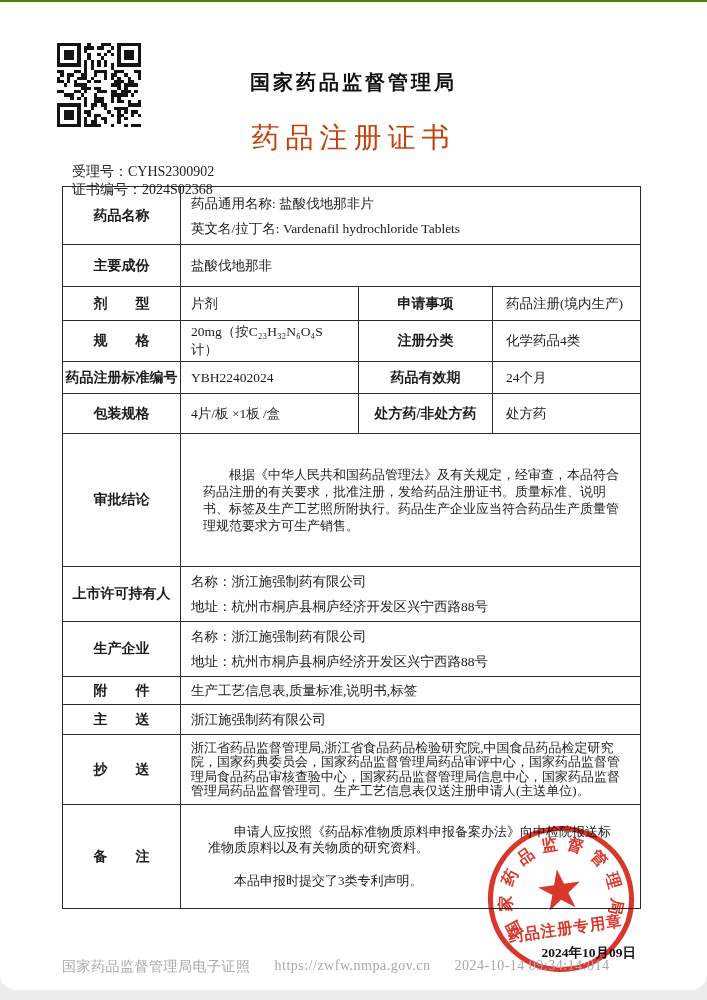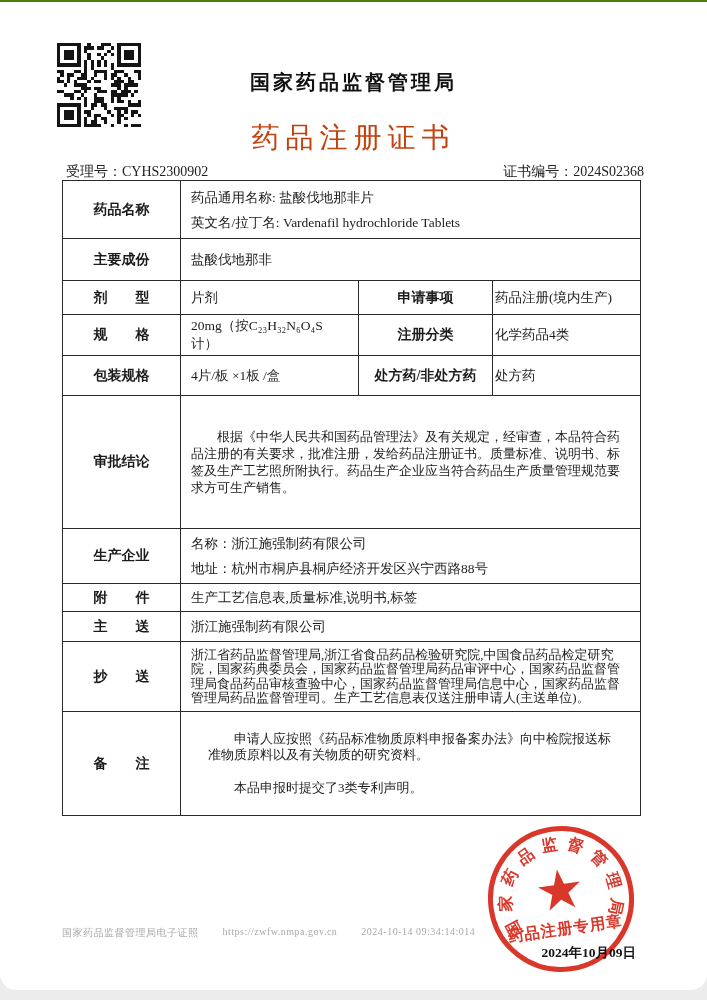--- a/index.html
+++ b/index.html
@@ -9,50 +9,50 @@
   .page{position:absolute;left:0;top:0;width:707px;height:988px;background:#fff;
         border-radius:0 0 16px 16px;border-top:2px solid #4d7c0f;text-decoration:underline;}
   
   .qr{position:absolute;left:57px;top:41px;width:84px;height:84px;}
   .qr svg{width:100%;height:100%;}
   .agency{position:absolute;top:67px;left:0;width:100%;text-align:center;
           font-family:"Liberation Sans",sans-serif;font-weight:bold;font-size:20px;
           letter-spacing:3px;color:#111;}
   .doc-title{position:absolute;top:101px;left:0;width:100%;text-align:center;
           font-size:28px;letter-spacing:6px;color:#c2410c;margin-top:16px;}
-  .refrow{position:absolute;top:161px;left:66px;width:578px;display:flex;
-          justify-content:space-between;font-size:14px;color:#222;}
+  .refrow{position:absolute;top:161px;left:72px;width:578px;display:flex;
+          justify-content:space-between;font-size:14px;color:#222;flex-direction:column;}
   
-  table.cert{position:absolute;left:62px;top:178px;width:578px;border-collapse:collapse;
+  table.cert{position:absolute;left:62px;top:184px;width:578px;border-collapse:collapse;
           table-layout:fixed;}
   table.cert td{border:1.6px solid var(--line);vertical-align:middle;overflow:hidden;}
   td.lbl{font-weight:bold;text-align:center;font-size:14px;padding:0 1px;}
   td.val{font-size:13.5px;padding:2px 10px;}
-  td.val2{font-size:13.5px;padding:2px 2px;}
+  td.val2{font-size:13.5px;padding:2px 13px;}
   .two-line div{line-height:25px;}
   p.block{margin:0;font-size:13px;line-height:17px;}
-  p.indent{text-indent:2em;}
+  p.indent{text-indent:2em;margin-left:12px;}
   p.tight{margin:0;font-size:13px;line-height:14.5px;}
   p.note{margin:17px;font-size:13px;line-height:16px;text-indent:2em;}
   
   .seal-date{position:absolute;left:486px;top:942px;width:150px;text-align:right;
           font-weight:bold;font-size:13.5px;color:#141414;}
   .seal{position:absolute;left:486px;top:822px;width:150px;height:150px;
         transform:rotate(-8deg);mix-blend-mode:multiply;opacity:.93;}
   .seal-ring{position:absolute;inset:2px;border:5px solid var(--red);border-radius:50%;}
   .seal-star{position:absolute;left:0;top:39px;width:100%;text-align:center;
         font-size:55px;line-height:55px;color:var(--red);}
   .seal-svg{position:absolute;inset:0;}
   .seal-svg text{font-family:"Liberation Serif",serif;font-weight:bold;font-size:16px;
         letter-spacing:8px;fill:var(--red);}
   .seal-banner{position:absolute;top:95px;left:0;width:100%;text-align:center;
         font-weight:bold;font-size:15.5px;letter-spacing:1px;color:var(--red);}
   
-  .footer{position:absolute;left:62px;top:924px;width:590px;display:flex;gap:24px;
-        font-size:10px;color:#a9a9a9;letter-spacing:.5px;white-space:nowrap;}
+  .footer{position:absolute;left:62px;top:956px;width:590px;display:flex;gap:24px;
+        font-size:14px;color:#a9a9a9;letter-spacing:.5px;white-space:nowrap;}
 </style>
 </head>
 <body>
 
 <div class="page">
 
   <div class="qr" id="qr"><svg viewBox="0 0 25 25" shape-rendering="crispEdges" xmlns="http://www.w3.org/2000/svg">
         <rect x="0" y="0" width="1" height="1" fill="#141414"></rect>
         <rect x="1" y="0" width="1" height="1" fill="#141414"></rect>
         <rect x="2" y="0" width="1" height="1" fill="#141414"></rect>
@@ -381,35 +381,48 @@
       <td class="val2">药品注册(境内生产)</td>
     </tr>
 
     <tr style="height:34px">
       <td class="lbl">规　　格</td>
       <td class="val">20mg（按C₂₃H₃₂N₆O₄S计）</td>
       <td class="lbl">注册分类</td>
       <td class="val2">化学药品4类</td>
     </tr>
 
+    <tr style="height:32px">
+      <td class="lbl">药品注册标准编号</td>
+      <td class="val">YBH22402024</td>
+      <td class="lbl">药品有效期</td>
+      <td class="val2">24个月</td>
+    </tr>
 
     <tr style="height:40px">
       <td class="lbl">包装规格</td>
       <td class="val">4片/板 ×1板 /盒</td>
       <td class="lbl">处方药/非处方药</td>
       <td class="val2">处方药</td>
     </tr>
 
     <tr style="height:133px">
       <td class="lbl">审批结论</td>
       <td class="val" colspan="3">
         <p class="block indent">根据《中华人民共和国药品管理法》及有关规定，经审查，本品符合药品注册的有关要求，批准注册，发给药品注册证书。质量标准、说明书、标签及生产工艺照所附执行。药品生产企业应当符合药品生产质量管理规范要求方可生产销售。</p>
       </td>
     </tr>
 
+    <tr style="height:54px">
+      <td class="lbl">上市许可持有人</td>
+      <td class="val two-line" colspan="3">
+        <div>名称：浙江施强制药有限公司</div>
+        <div>地址：杭州市桐庐县桐庐经济开发区兴宁西路88号</div>
+      </td>
+    </tr>
 
     <tr style="height:52px">
       <td class="lbl">生产企业</td>
       <td class="val two-line" colspan="3">
         <div>名称：浙江施强制药有限公司</div>
         <div>地址：杭州市桐庐县桐庐经济开发区兴宁西路88号</div>
       </td>
     </tr>
 
 

